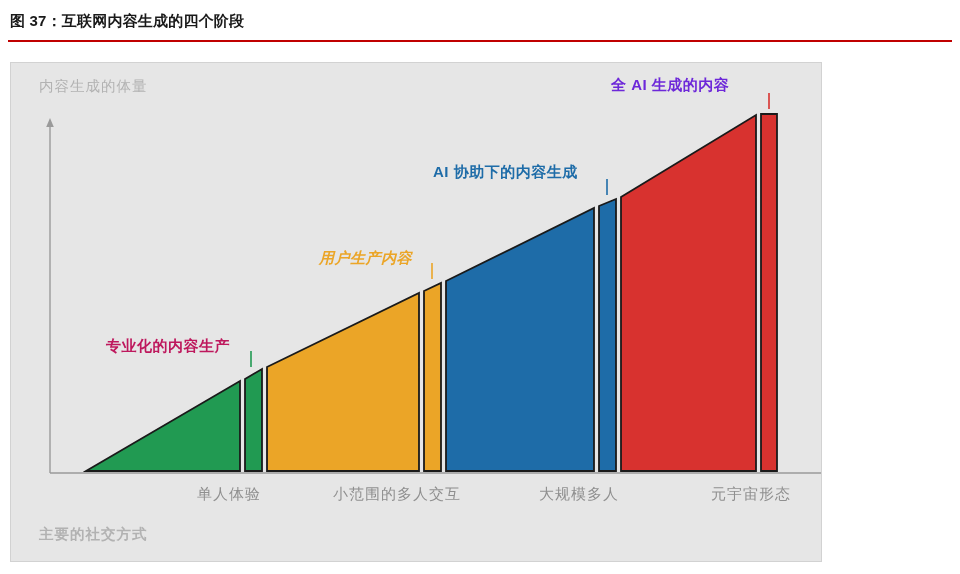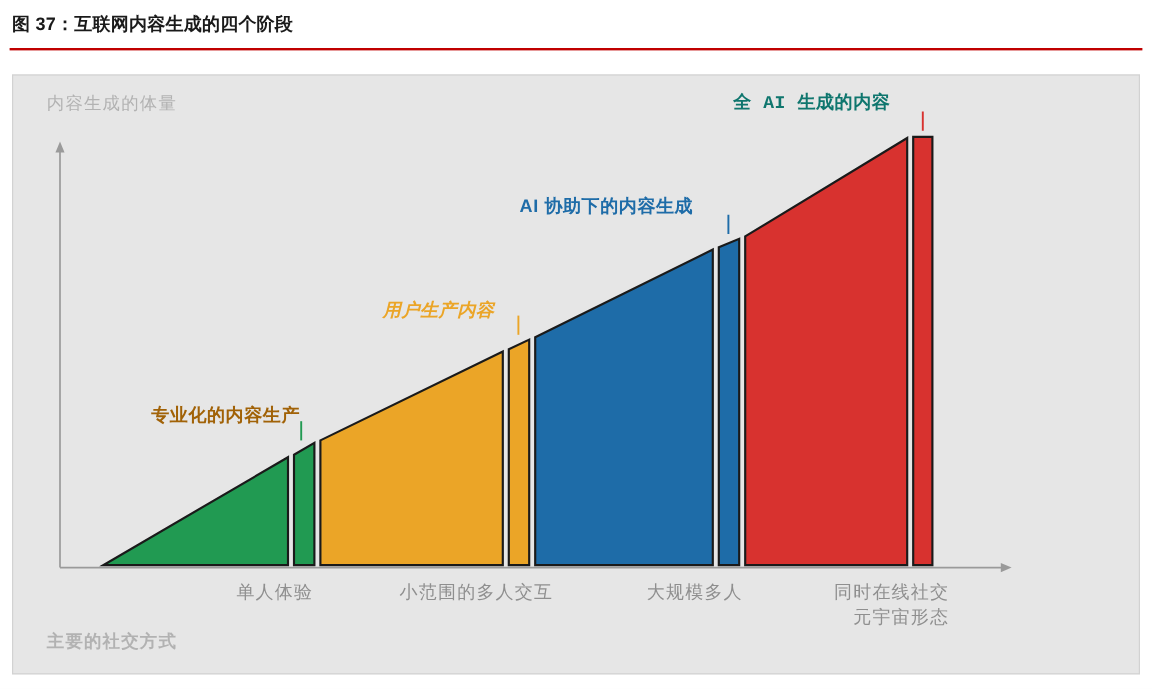--- a/index.html
+++ b/index.html
@@ -40,21 +40,21 @@
     width: 944px;
     height: 2px;
     background: #C00000;
   }
 
   
   .chart-panel {
     position: absolute;
     left: 10px;
     top: 62px;
-    width: 940px;
+    width: 812px;
     height: 500px;
     background: #E6E6E6;
     border: 1px solid #d2d2d2;
     box-sizing: border-box;
     overflow: hidden;
   }
   .chart-svg {
     position: absolute;
     left: 0;
     top: 0;
@@ -138,35 +138,34 @@
 
     <line x1="240" y1="288" x2="240" y2="304" stroke="#219A52" stroke-width="1.6"></line>
     <line x1="421" y1="200" x2="421" y2="216" stroke="#EBA527" stroke-width="1.6"></line>
     <line x1="596" y1="116" x2="596" y2="132" stroke="#1E6CA8" stroke-width="1.6"></line>
     <line x1="758" y1="30" x2="758" y2="46" stroke="#D8322F" stroke-width="1.6"></line>
   </svg>
 
   <div class="axis-title y-axis-title">内容生成的体量</div>
   <div class="axis-title x-axis-title">主要的社交方式</div>
 
-  <div class="stage-label" style="left:95px; top:274px; color:#a16207;margin-left:20px;">专业化的内容生产</div>
+  <div class="stage-label" style="left:95px; top:274px; color:#be185d;">专业化的内容生产</div>
   <div class="stage-label" style="left:308px; top:186px; color:#EBA527;font-style:italic;">用户生产内容</div>
   <div class="stage-label" style="left:422px; top:100px; color:#1E6CA8;">AI 协助下的内容生成</div>
-  <div class="stage-label" style="left:600px; top:13px; color:#0f766e;font-family:Liberation Mono, monospace;">全 AI 生成的内容</div>
+  <div class="stage-label" style="left:600px; top:13px; color:#6d28d9;">全 AI 生成的内容</div>
 
   <div class="cat-label" style="left:90px; top:420px; width:160px;">
     <div>单人体验</div>
   </div>
 
   <div class="cat-label" style="left:230px; top:420px; width:220px;">
     <div>小范围的多人交互</div>
   </div>
 
   <div class="cat-label" style="left:428px; top:420px; width:180px;">
     <div>大规模多人</div>
   </div>
 
   <div class="cat-label" style="left:600px; top:420px; width:180px;">
-    <div>同时在线社交</div>
     <div>元宇宙形态</div>
   </div>
 
 </div>
 
 </body></html>

